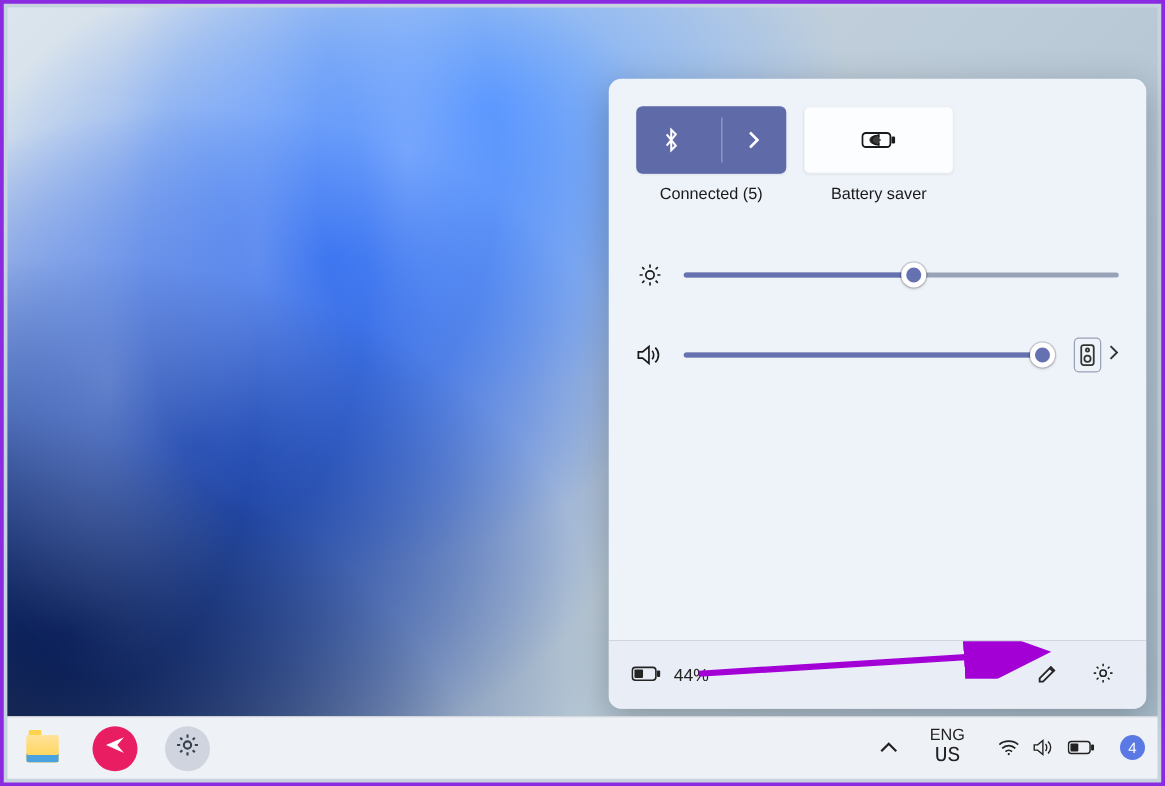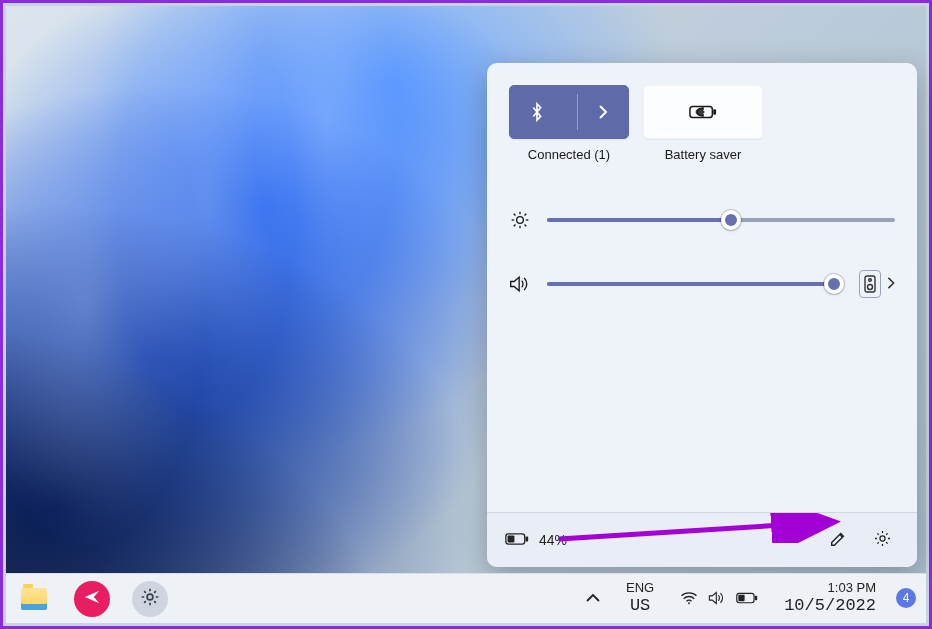--- a/index.html
+++ b/index.html
@@ -135,21 +135,21 @@
                 <path d="M3 6 L11 16 L7 20 L7 2 L11 6 L3 16"></path>
               </svg>
             </span>
             <span class="vline"></span>
             <span class="chev">
               <svg width="10" height="14" viewBox="0 0 8 14" fill="none" stroke="currentColor" stroke-width="2">
                   <path d="M1 1 L7 7 L1 13"></path>
                 </svg>
             </span>
           </div>
-          <div class="tile-label">Connected (1)</div>
+          <div class="tile-label">Connected (5)</div>
         </div>
 
 
 
         <div class="tile-wrap">
           <div class="tile">
             <span>
               <svg width="28" height="18" viewBox="0 0 30 18" fill="none" stroke="currentColor" stroke-width="1.6">
                 <rect x="1" y="3" width="24" height="12" rx="3"></rect>
                 <rect x="26" y="6" width="3" height="6" rx="1" fill="currentColor" stroke="none"></rect>
@@ -308,23 +308,19 @@
         </span>
         <span>
           <svg width="22" height="12" viewBox="0 0 28 14" fill="none" stroke="currentColor" stroke-width="1.5">
             <rect x="1" y="1" width="22" height="12" rx="3"></rect>
               <rect x="24" y="4" width="3" height="6" rx="1" fill="currentColor" stroke="none"></rect>
             <rect x="3" y="3" width="8" height="8" rx="1" fill="currentColor" stroke="none"></rect>
           </svg>
         </span>
       </div>
 
-      <div class="tb-seg col" style="align-items:flex-end">
-        <span>1:03 PM</span>
-        <span class="sub">10/5/2022</span>
-      </div>
 
       <div class="notif-badge">
         <span>4</span>
       </div>
     </div>
   </div>
 </div>
 
 </body></html>

